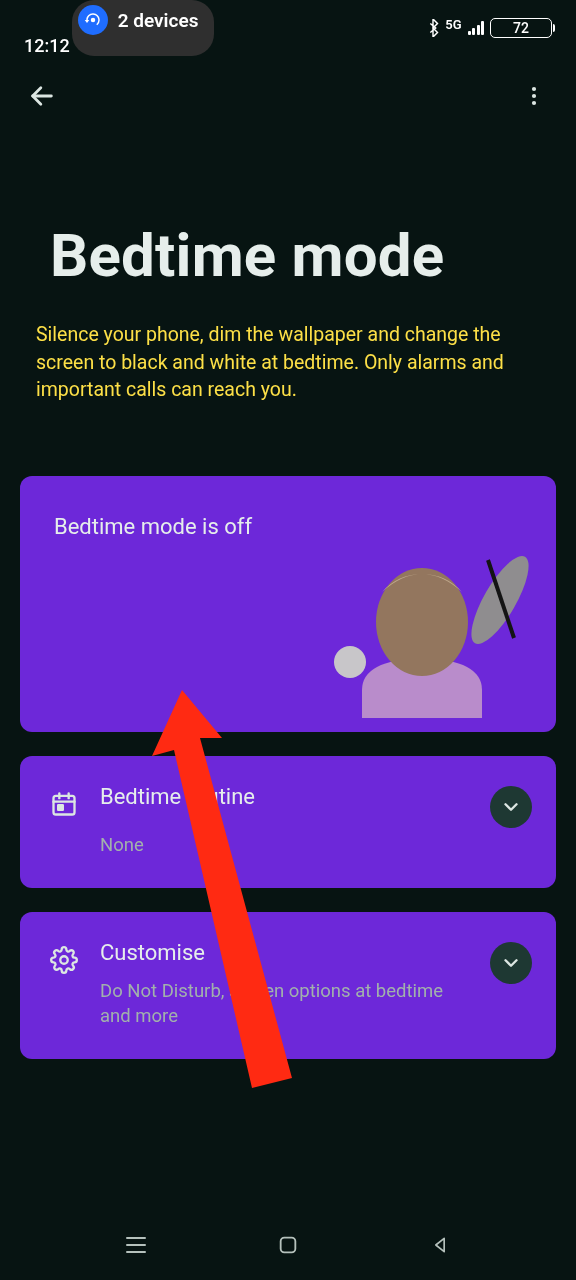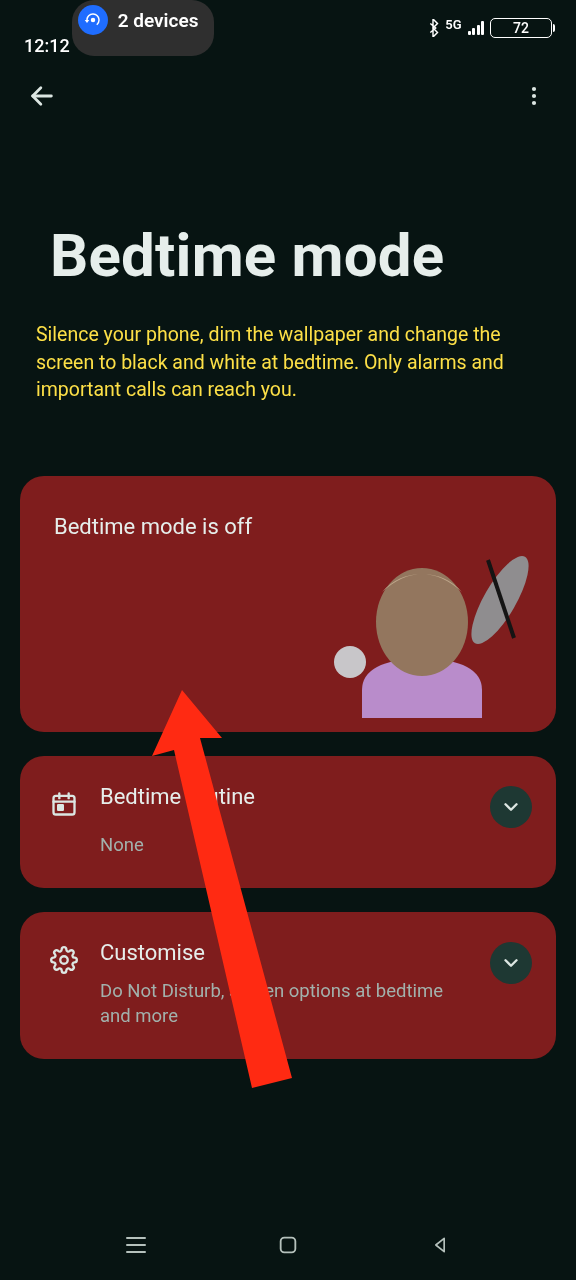--- a/index.html
+++ b/index.html
@@ -100,22 +100,22 @@
       margin-left: 10px;
     }
     .description {
       padding: 6px 36px 0 36px;
       font-size: 19.5px;
       line-height: 1.42;
       color: #fde047;
     }
     .card {
       margin: 0 20px;
-      background: #7f1d1d;
-      border-radius: 24px;
+      background: #6d28d9;
+      border-radius: 12px;
     }
     .card.status-card {
       margin-top: 72px;
       padding: 38px 30px 26px 34px;
       position: relative;
       min-height: 256px;
     }
     .status-label {
       font-size: 22px;
       color: #e6eeeb;

